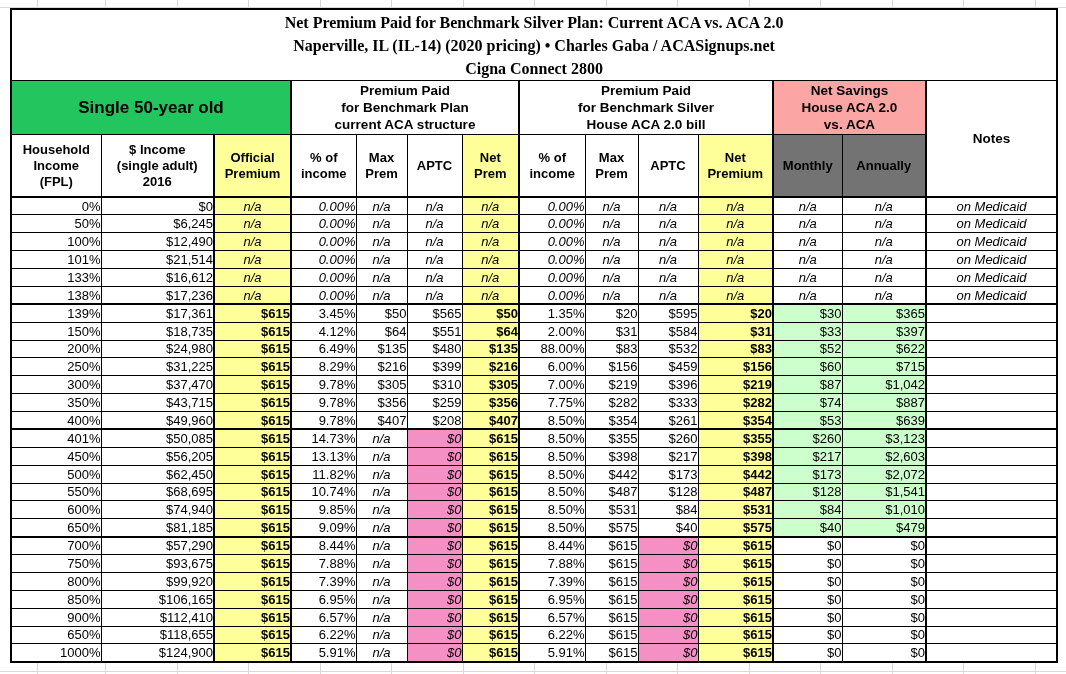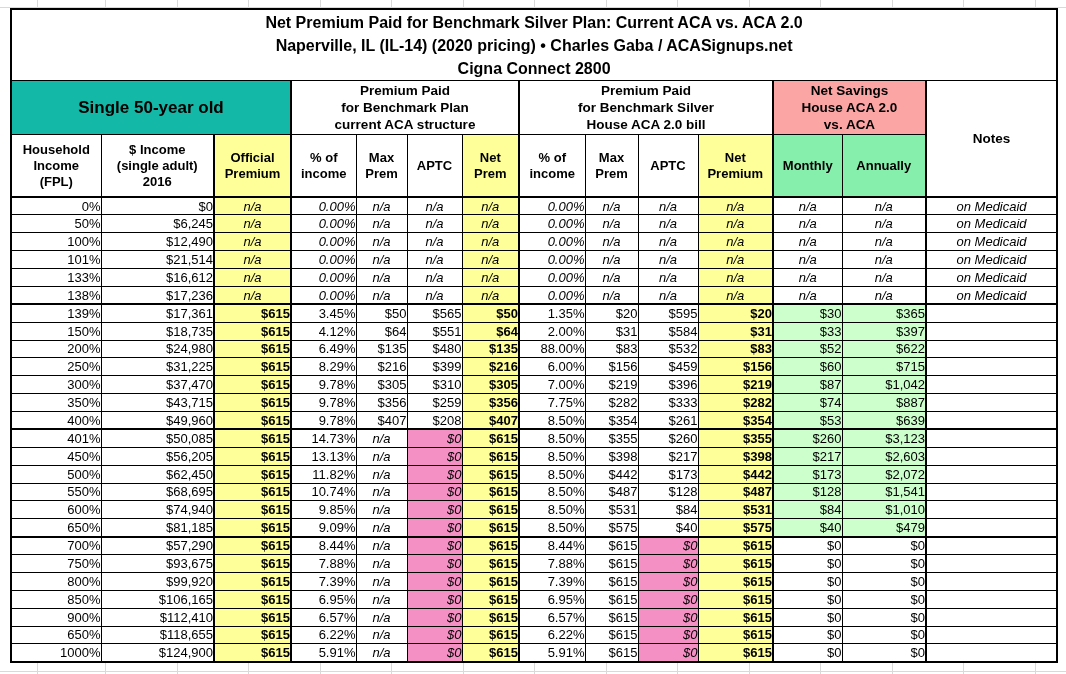--- a/index.html
+++ b/index.html
@@ -18,35 +18,36 @@
     width:1046px;table-layout:fixed;border-collapse:collapse;
     background:#ffffff;border:2.5px solid #000;
   }
   .tbl th,.tbl td{border:1px solid #000;overflow:hidden;padding:0}
 
   
   .title{
     height:70px;border-bottom:2px solid #000;
     font-size:16px;font-weight:bold;text-align:center;line-height:23px;
     vertical-align:middle;
+    font-family:Liberation Serif, serif;
   }
   
   .group-row th{
     height:53px;font-size:13.5px;font-weight:bold;text-align:center;
     white-space:pre-line;line-height:17px;vertical-align:middle;
   }
-  .g-demo{background:#14b8a6;font-size:17px !important}
+  .g-demo{background:#22c55e;font-size:17px !important}
   .g-sav{background:#fca5a5}
   
   .head-row th{
     height:61px;font-size:13px;font-weight:bold;text-align:center;
     white-space:pre-line;line-height:16px;vertical-align:middle;
   }
   .yellow{background:#FFFF99}
-  .green{background:#86efac}
+  .green{background:#737373}
   .bl{border-left:2.5px solid #000 !important}
 
   
   tbody tr{height:17.88px}
   tbody td{
     font-size:13px;line-height:15px;padding:0 4px;
     text-align:right;vertical-align:middle;white-space:nowrap;
   }
   td.c2,td.c6,td.c10{background:#FFFF99;font-weight:bold}
   td.c13{text-align:center;font-style:italic;font-weight:400}

